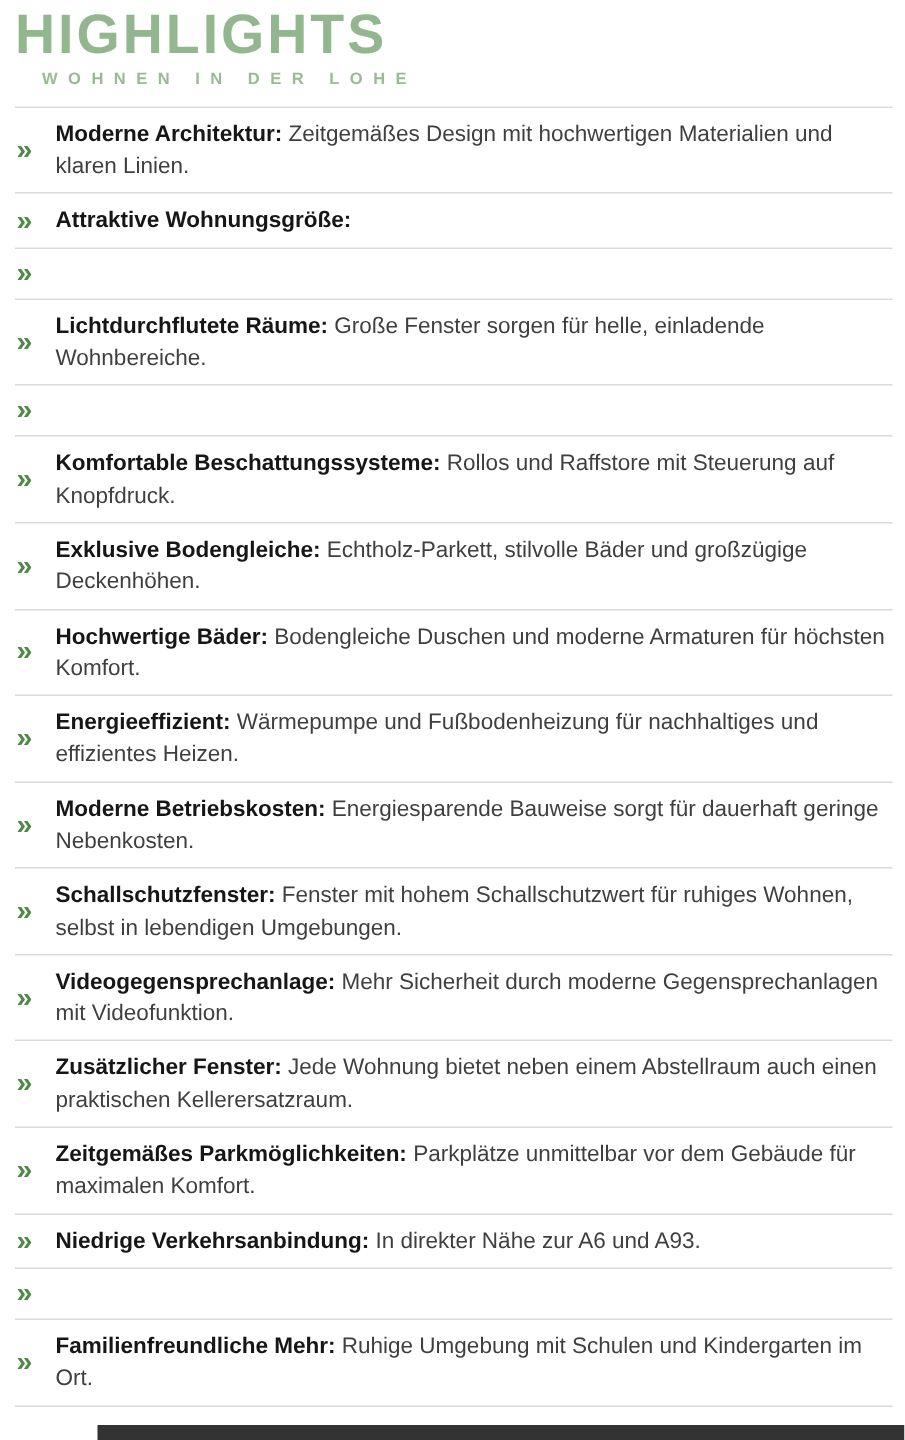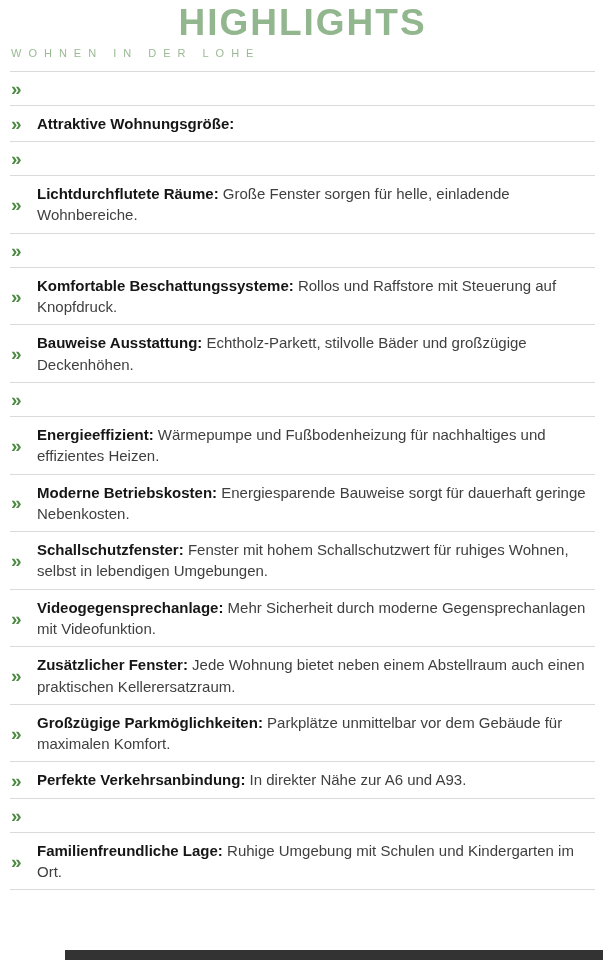--- a/index.html
+++ b/index.html
@@ -21,28 +21,27 @@
     overflow:hidden;
   }
   .page{padding:4px 8px 0 10px;}
   .title{
     font-size:37px;
     font-weight:bold;
     color:var(--heading-green);
     letter-spacing:2px;
     line-height:1.05;
     margin:0 0 4px 0;
-    text-align:center;
   }
   .subtitle{
     font-size:11px;
-    font-weight:normal;
+    font-weight:bold;
     color:var(--subtitle-green);
     letter-spacing:7px;
-    margin:0 0 12px 1px;
+    margin:0 0 12px 18px;
   }
   .list{
     border-bottom:1px solid var(--divider);
   }
   .item{
     display:flex;
     align-items:center;
     gap:11px;
     padding:7px 2px 7px 1px;
     border-top:1px solid var(--divider);
@@ -76,20 +75,21 @@
 </head>
 <body>
 
 <div class="page">
   <h1 class="title">HIGHLIGHTS</h1>
   <div class="subtitle">WOHNEN IN DER LOHE</div>
 
   <div class="list">
   <div class="item">
     <span class="bullet">»</span>
+    <span class="text"><span class="lead">Moderne Architektur:</span><span> Zeitgemäßes Design mit hochwertigen Materialien und klaren Linien.</span></span>
   </div>
 
   <div class="item">
     <span class="bullet">»</span>
     <span class="text"><span class="lead">Attraktive Wohnungsgröße:</span><span></span></span>
   </div>
 
   <div class="item">
     <span class="bullet">»</span>
   </div>
@@ -103,25 +103,26 @@
     <span class="bullet">»</span>
   </div>
 
   <div class="item">
     <span class="bullet">»</span>
     <span class="text"><span class="lead">Komfortable Beschattungssysteme:</span><span> Rollos und Raffstore mit Steuerung auf Knopfdruck.</span></span>
   </div>
 
   <div class="item">
     <span class="bullet">»</span>
-    <span class="text"><span class="lead">Bauweise Ausstattung:</span><span> Echtholz-Parkett, stilvolle Bäder und großzügige Deckenhöhen.</span></span>
+    <span class="text"><span class="lead">Exklusive Bodengleiche:</span><span> Echtholz-Parkett, stilvolle Bäder und großzügige Deckenhöhen.</span></span>
   </div>
 
   <div class="item">
     <span class="bullet">»</span>
+    <span class="text"><span class="lead">Hochwertige Bäder:</span><span> Bodengleiche Duschen und moderne Armaturen für höchsten Komfort.</span></span>
   </div>
 
   <div class="item">
     <span class="bullet">»</span>
     <span class="text"><span class="lead">Energieeffizient:</span><span> Wärmepumpe und Fußbodenheizung für nachhaltiges und effizientes Heizen.</span></span>
   </div>
 
   <div class="item">
     <span class="bullet">»</span>
     <span class="text"><span class="lead">Moderne Betriebskosten:</span><span> Energiesparende Bauweise sorgt für dauerhaft geringe Nebenkosten.</span></span>
@@ -137,32 +138,32 @@
     <span class="text"><span class="lead">Videogegensprechanlage:</span><span> Mehr Sicherheit durch moderne Gegensprechanlagen mit Videofunktion.</span></span>
   </div>
 
   <div class="item">
     <span class="bullet">»</span>
     <span class="text"><span class="lead">Zusätzlicher Fenster:</span><span> Jede Wohnung bietet neben einem Abstellraum auch einen praktischen Kellerersatzraum.</span></span>
   </div>
 
   <div class="item">
     <span class="bullet">»</span>
-    <span class="text"><span class="lead">Großzügige Parkmöglichkeiten:</span><span> Parkplätze unmittelbar vor dem Gebäude für maximalen Komfort.</span></span>
+    <span class="text"><span class="lead">Zeitgemäßes Parkmöglichkeiten:</span><span> Parkplätze unmittelbar vor dem Gebäude für maximalen Komfort.</span></span>
   </div>
 
   <div class="item">
     <span class="bullet">»</span>
-    <span class="text"><span class="lead">Perfekte Verkehrsanbindung:</span><span> In direkter Nähe zur A6 und A93.</span></span>
+    <span class="text"><span class="lead">Niedrige Verkehrsanbindung:</span><span> In direkter Nähe zur A6 und A93.</span></span>
   </div>
 
   <div class="item">
     <span class="bullet">»</span>
   </div>
 
   <div class="item">
     <span class="bullet">»</span>
-    <span class="text"><span class="lead">Familienfreundliche Lage:</span><span> Ruhige Umgebung mit Schulen und Kindergarten im Ort.</span></span>
+    <span class="text"><span class="lead">Familienfreundliche Mehr:</span><span> Ruhige Umgebung mit Schulen und Kindergarten im Ort.</span></span>
   </div>
 </div>
 </div>
 
 <div class="footer-bar"></div>
 
 </body></html>

